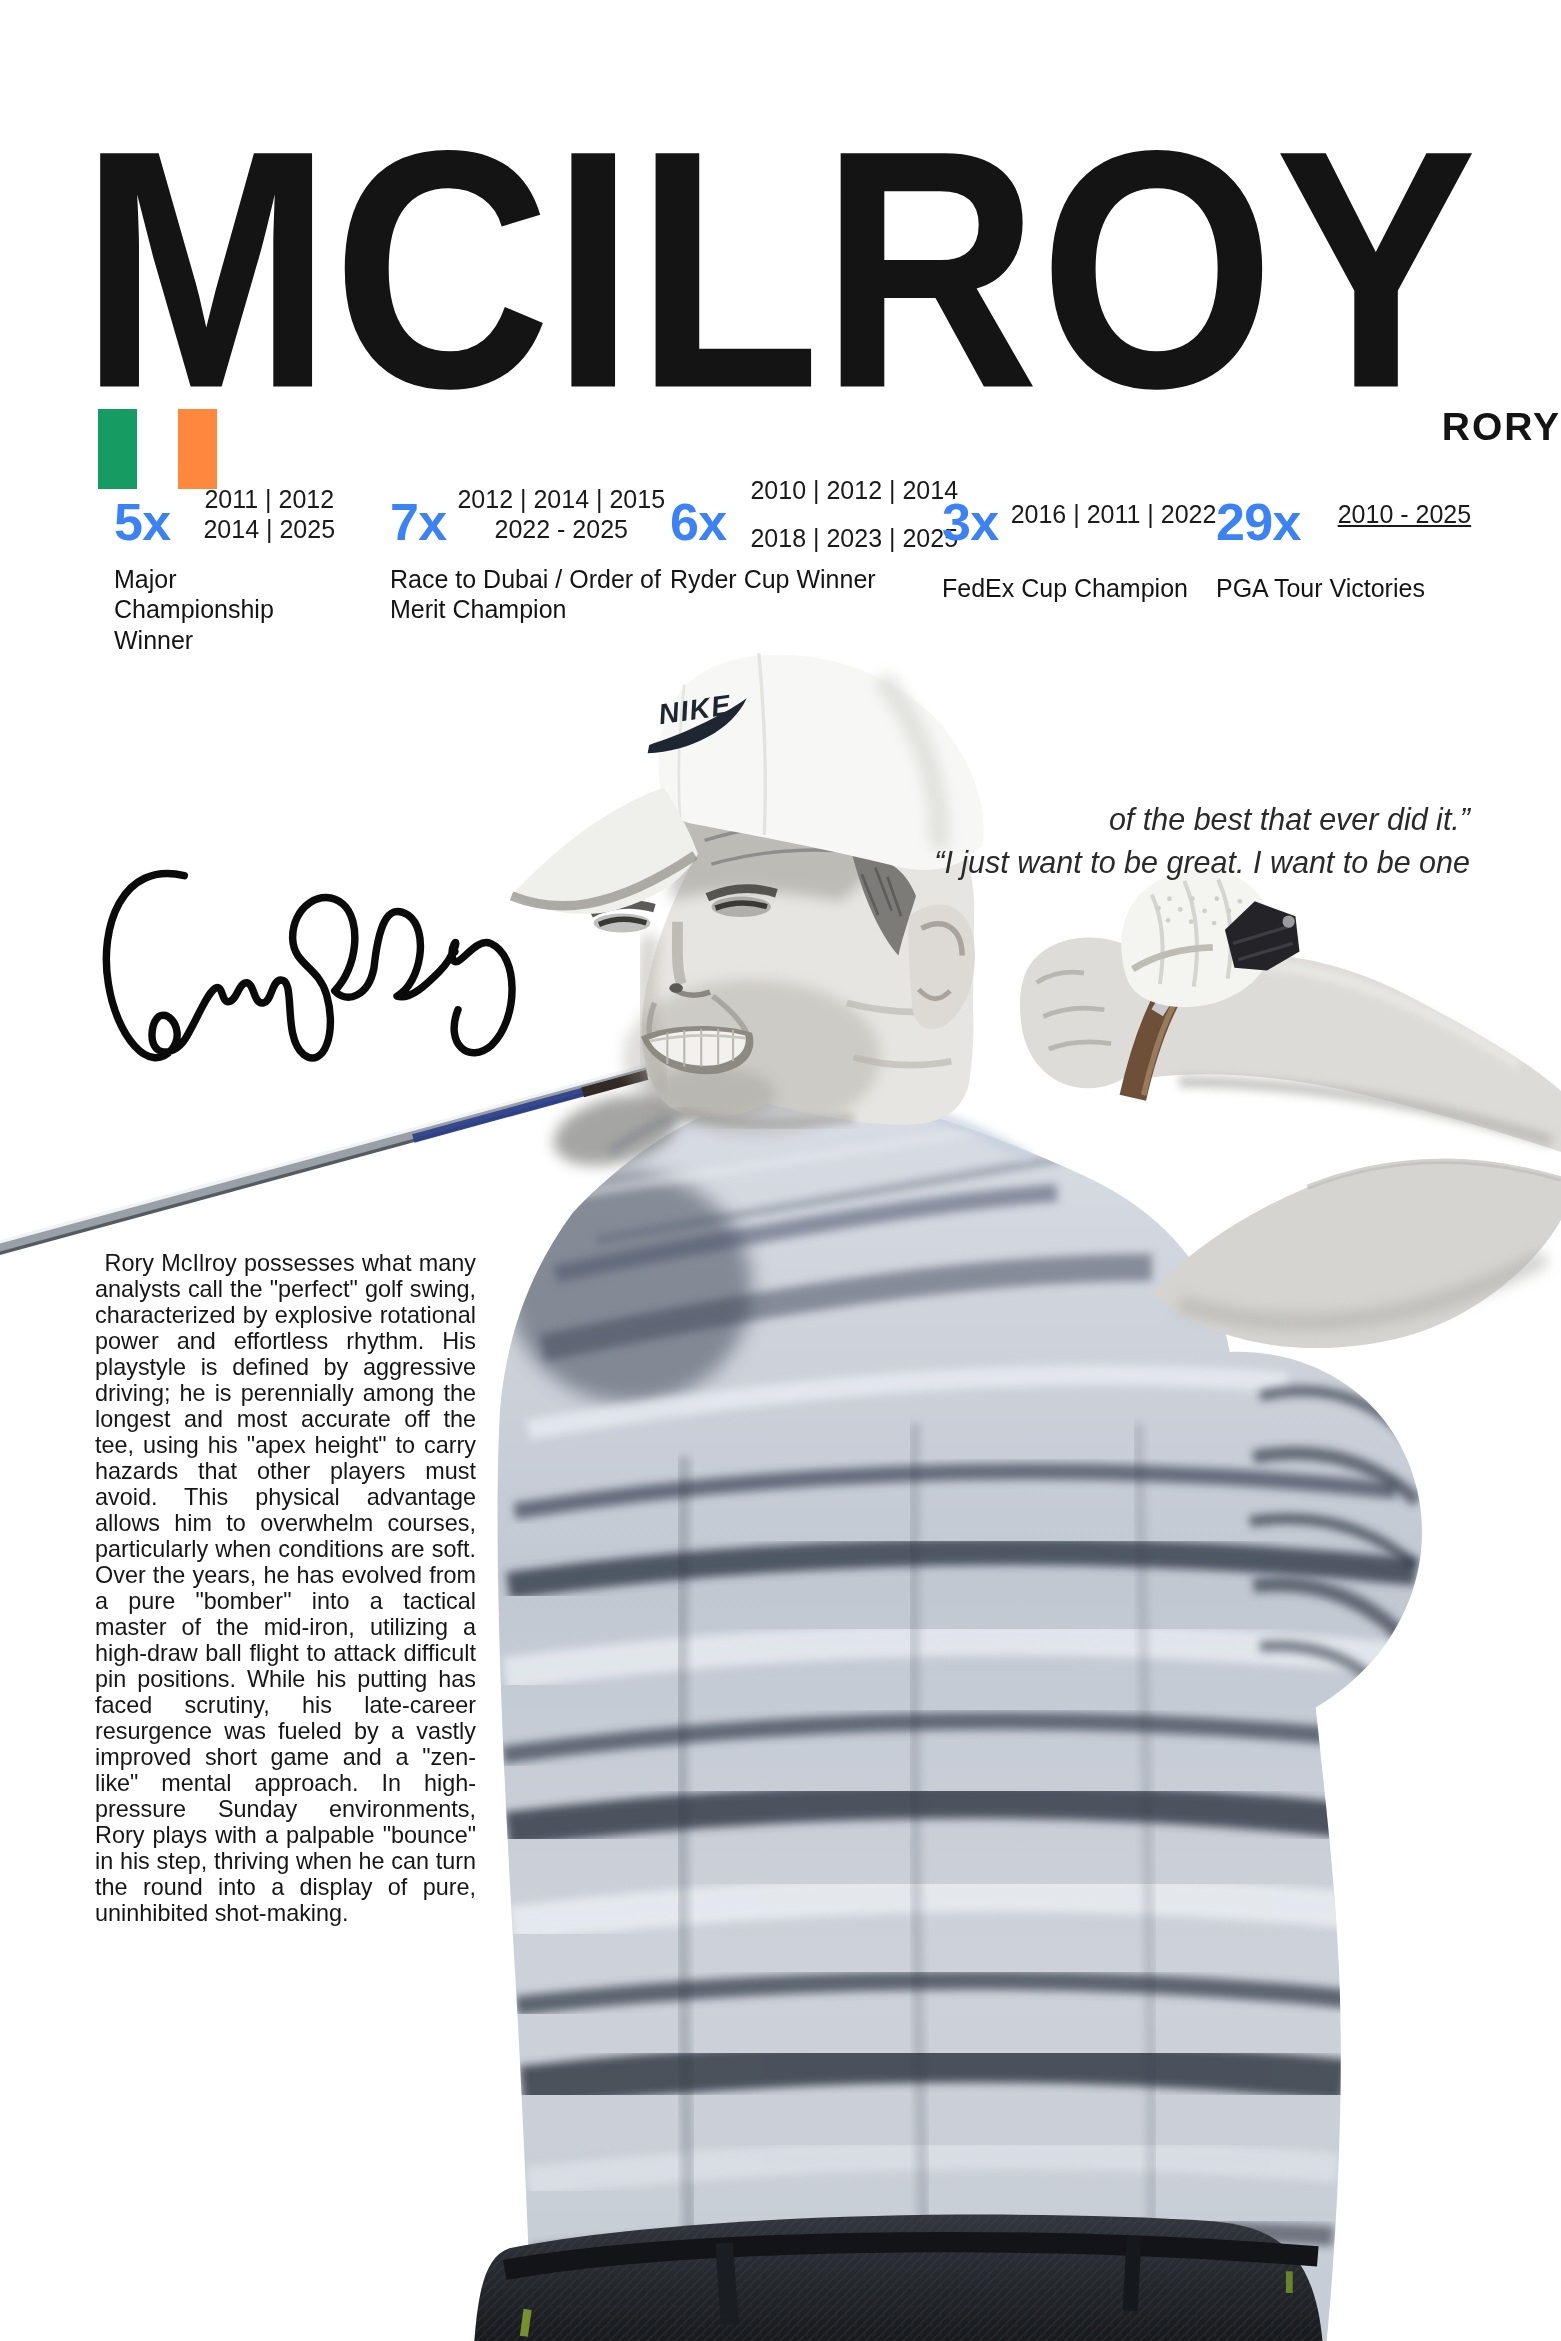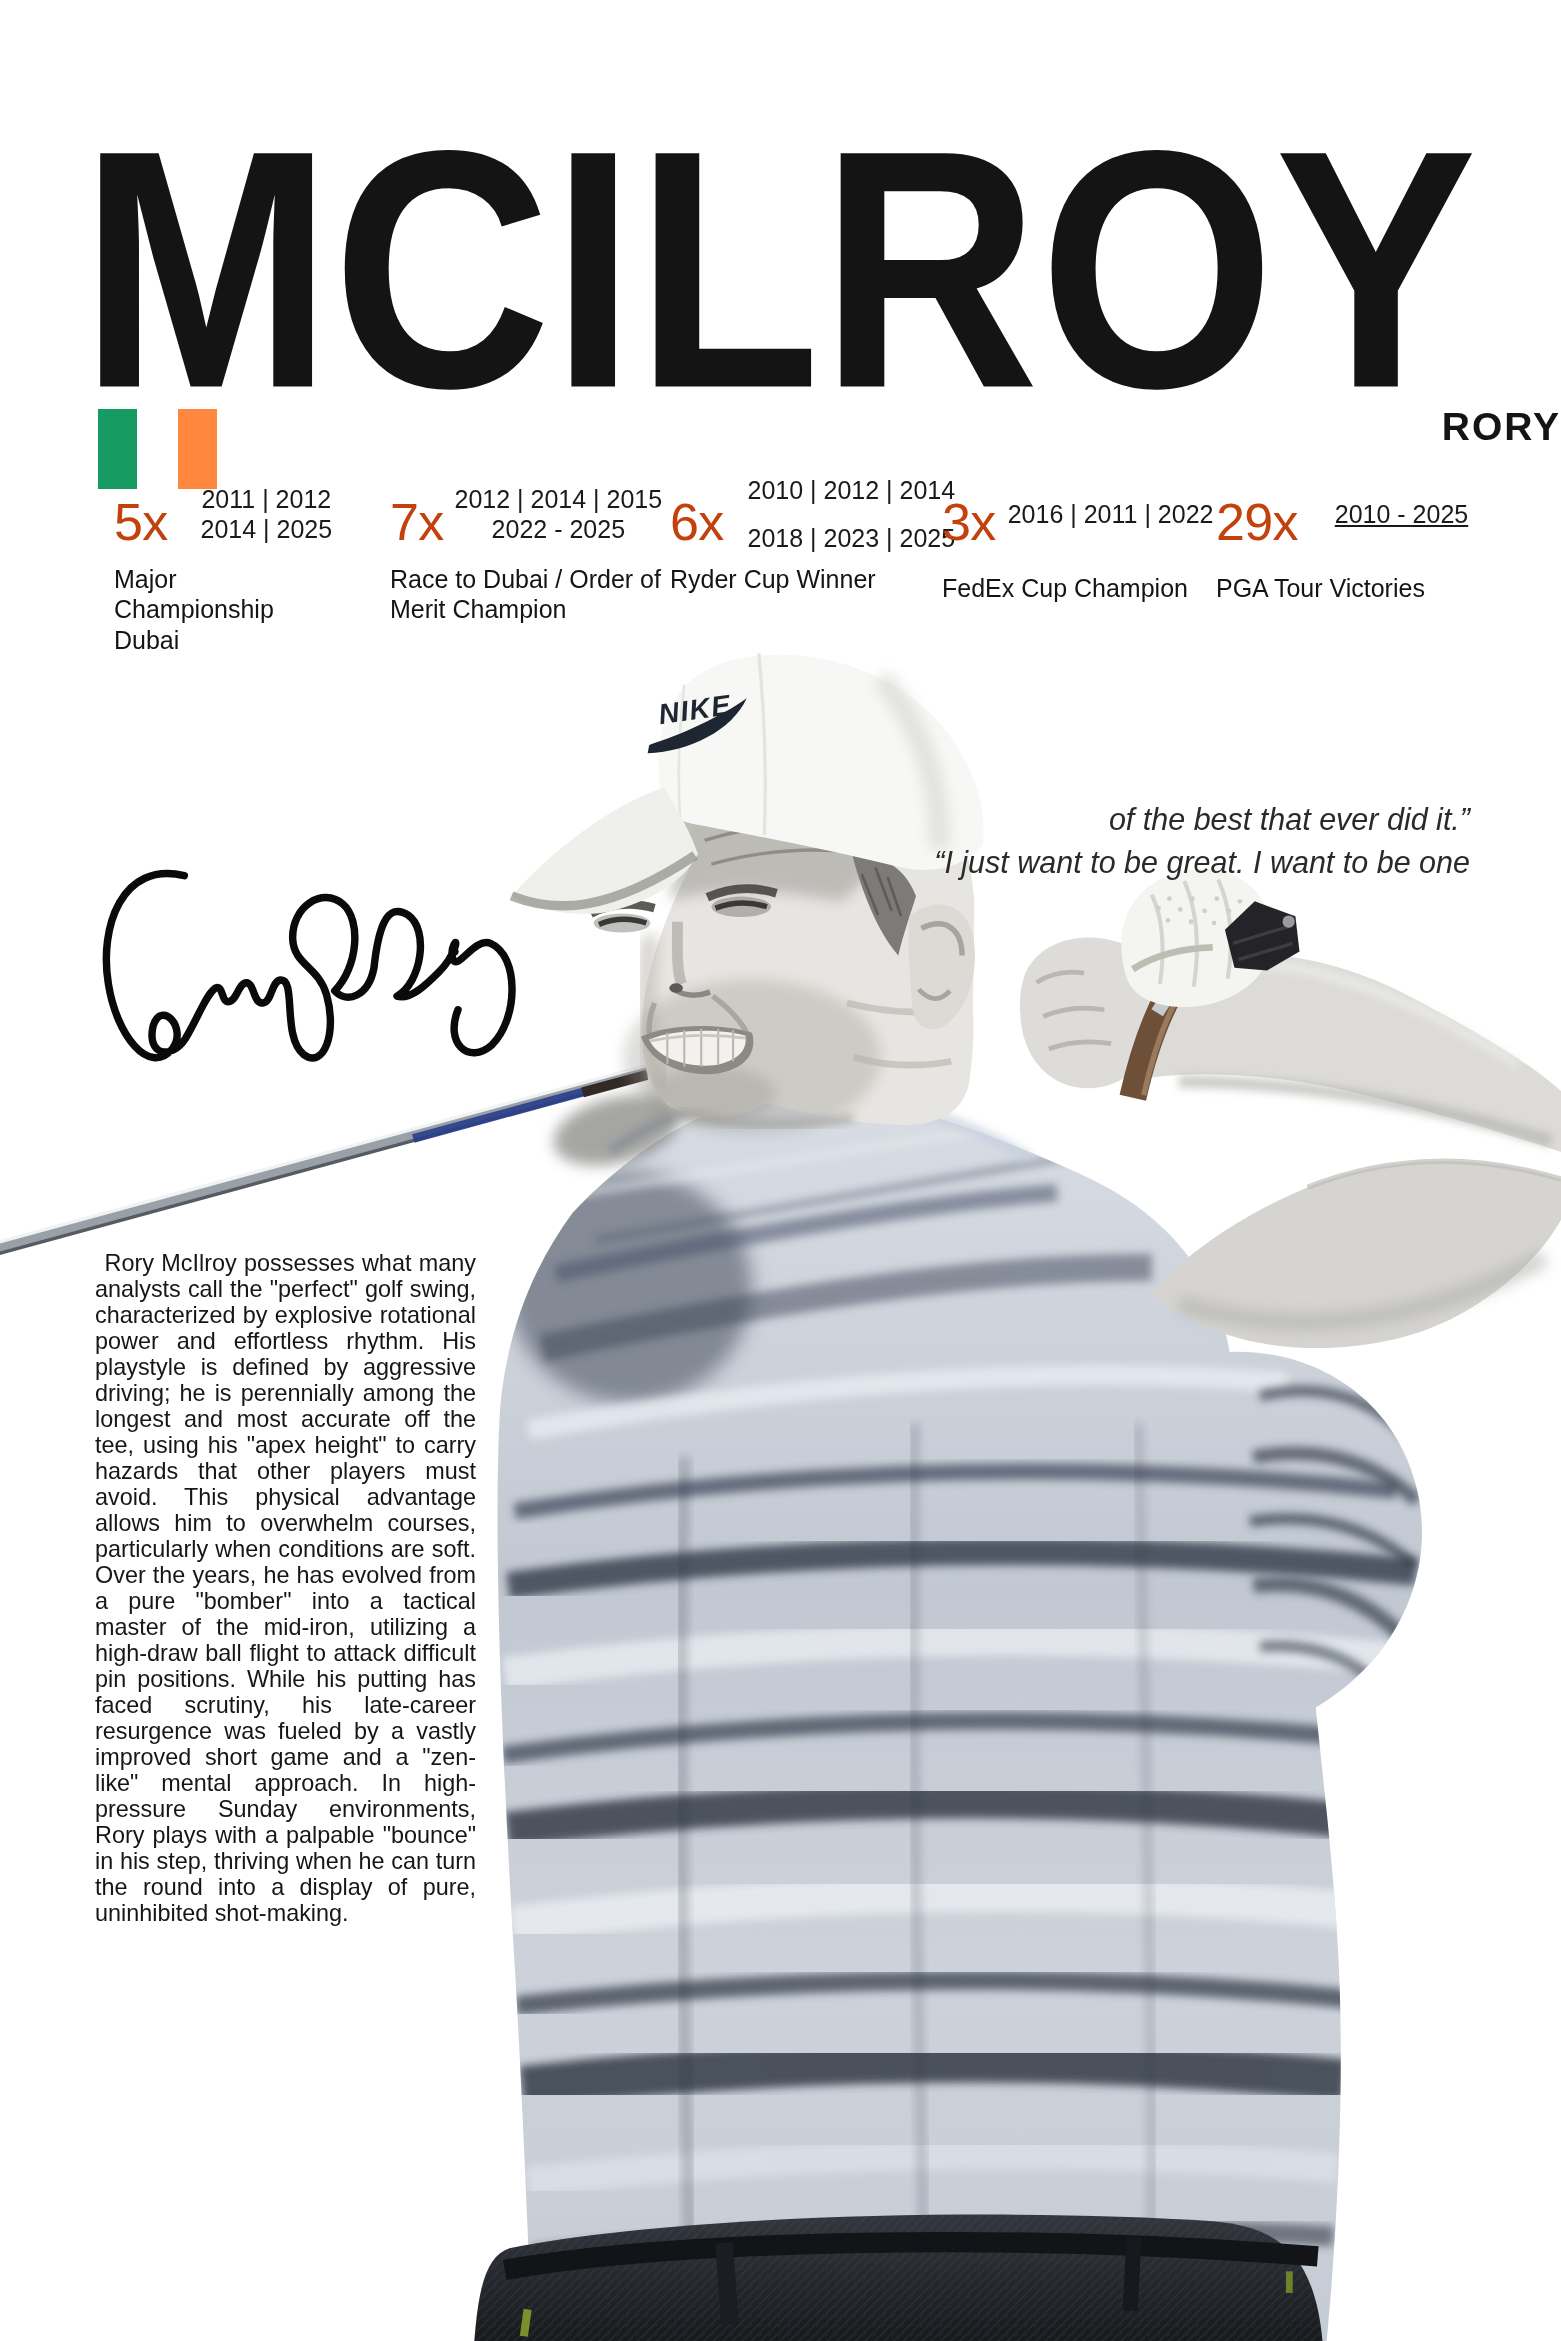--- a/index.html
+++ b/index.html
@@ -16,21 +16,21 @@
 
   
   .flag{left:98px;top:409px;width:119px;height:80px;display:flex;}
   .flag .g{width:39px;background:#169B62;}
   .flag .w{width:42px;background:#ffffff;}
   .flag .o{width:39px;background:#FF883E;}
 
   
   .stat{position:absolute;top:482px;}
   .stat-top{display:flex;align-items:flex-end;}
-  .stat-count{font-size:52px;line-height:0.88;font-weight:400;color:#c2410c;letter-spacing:-0.7px;}
+  .stat-count{font-size:52px;line-height:0.88;font-weight:700;color:#3b82f6;letter-spacing:-0.7px;}
   .stat-years{display:flex;flex-direction:column;justify-content:center;height:64px;
     font-size:25px;line-height:30.5px;color:#1a1a1a;text-align:center;white-space:nowrap;}
   .stat-years span:empty{display:none;}
   .stat-label{margin-top:17.6px;font-size:25px;line-height:30.5px;color:#141414;}
   .stat1{left:114px;}  .stat1 .stat-years{margin-left:33px;}  .stat1 .stat-label{width:224px;}
   .stat2{left:390px;}  .stat2 .stat-years{margin-left:11px;text-align:center;}  .stat2 .stat-label{width:278px;}
   .stat3{left:670px;}  .stat3 .stat-years{margin-left:24px;gap:18px;}  .stat3 .stat-label{width:244px;}
   .stat4{left:942px;} .stat4 .stat-years{margin-left:12.2px;} .stat4 .stat-label{width:258px;margin-top:27px;}
   .stat5{left:1216px;} .stat5 .stat-years{margin-left:37px;text-decoration:underline;} .stat5 .stat-label{width:230px;margin-top:27px;}
 
@@ -263,21 +263,21 @@
   </div>
 
   <div class="txt stat stat1">
     <div class="stat-top">
       <div class="stat-count">5x</div>
       <div class="stat-years">
         <span>2011 | 2012</span>
         <span>2014 | 2025</span>
       </div>
     </div>
-    <div class="stat-label">Major Championship Dubai</div>
+    <div class="stat-label">Major Championship Winner</div>
   </div>
 
   <div class="txt stat stat2">
     <div class="stat-top">
       <div class="stat-count">7x</div>
       <div class="stat-years">
         <span>2012 | 2014 | 2015</span>
         <span>2022 - 2025</span>
       </div>
     </div>

